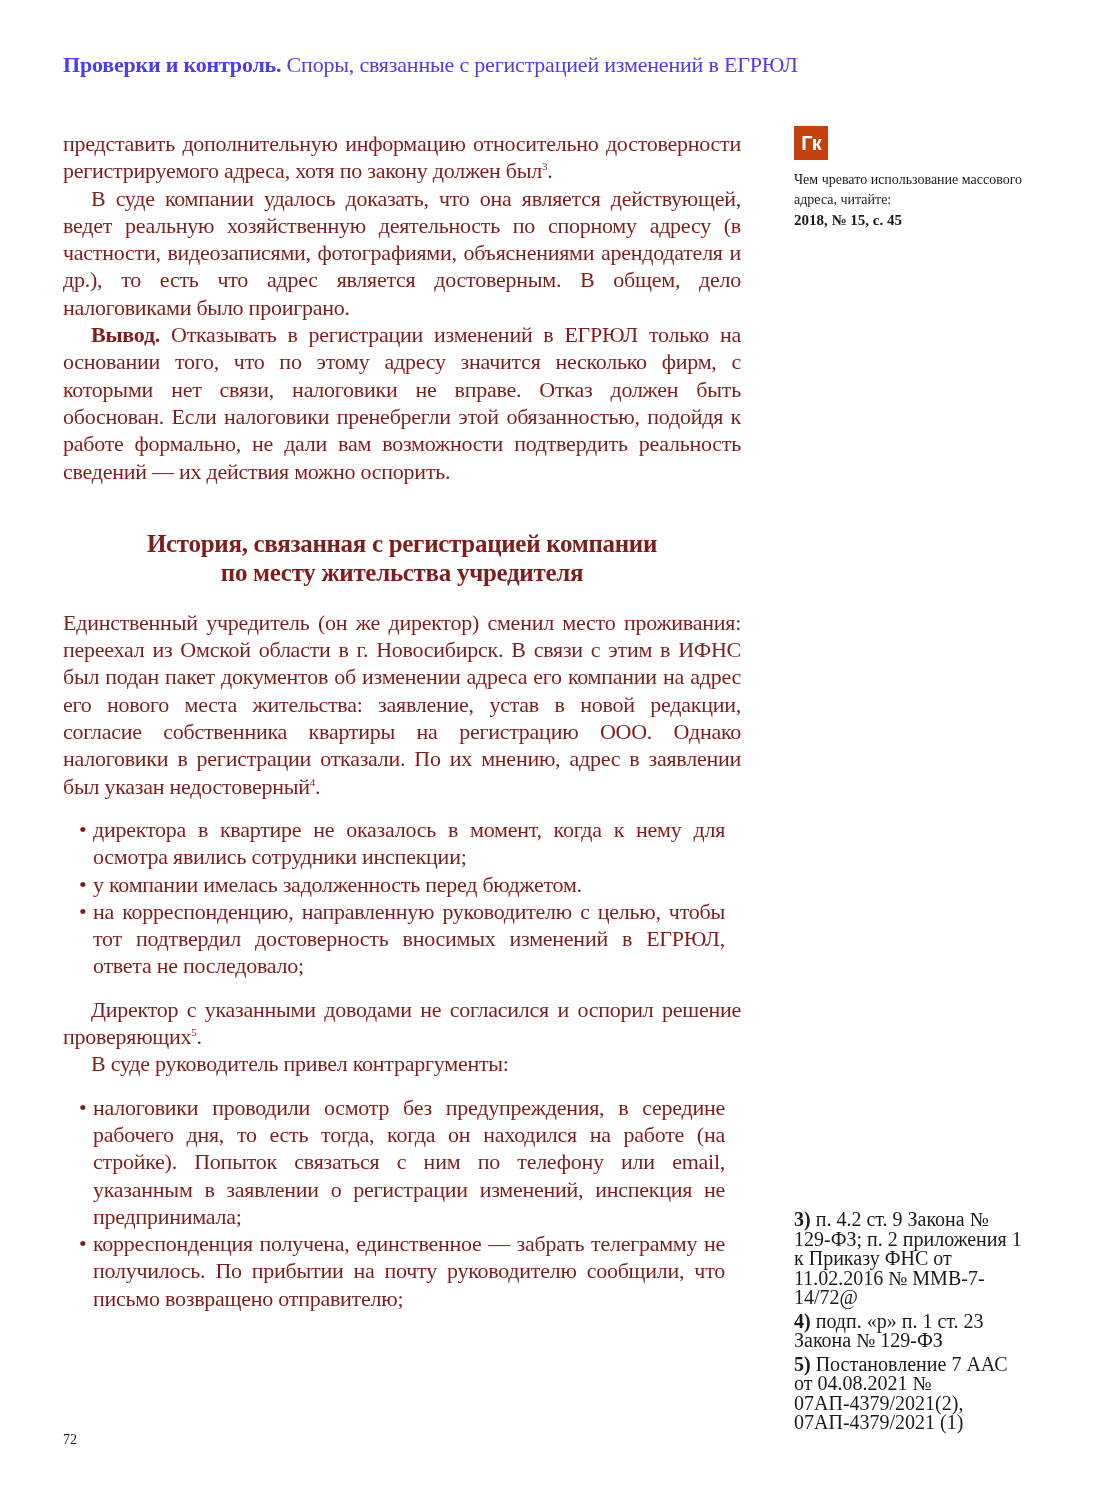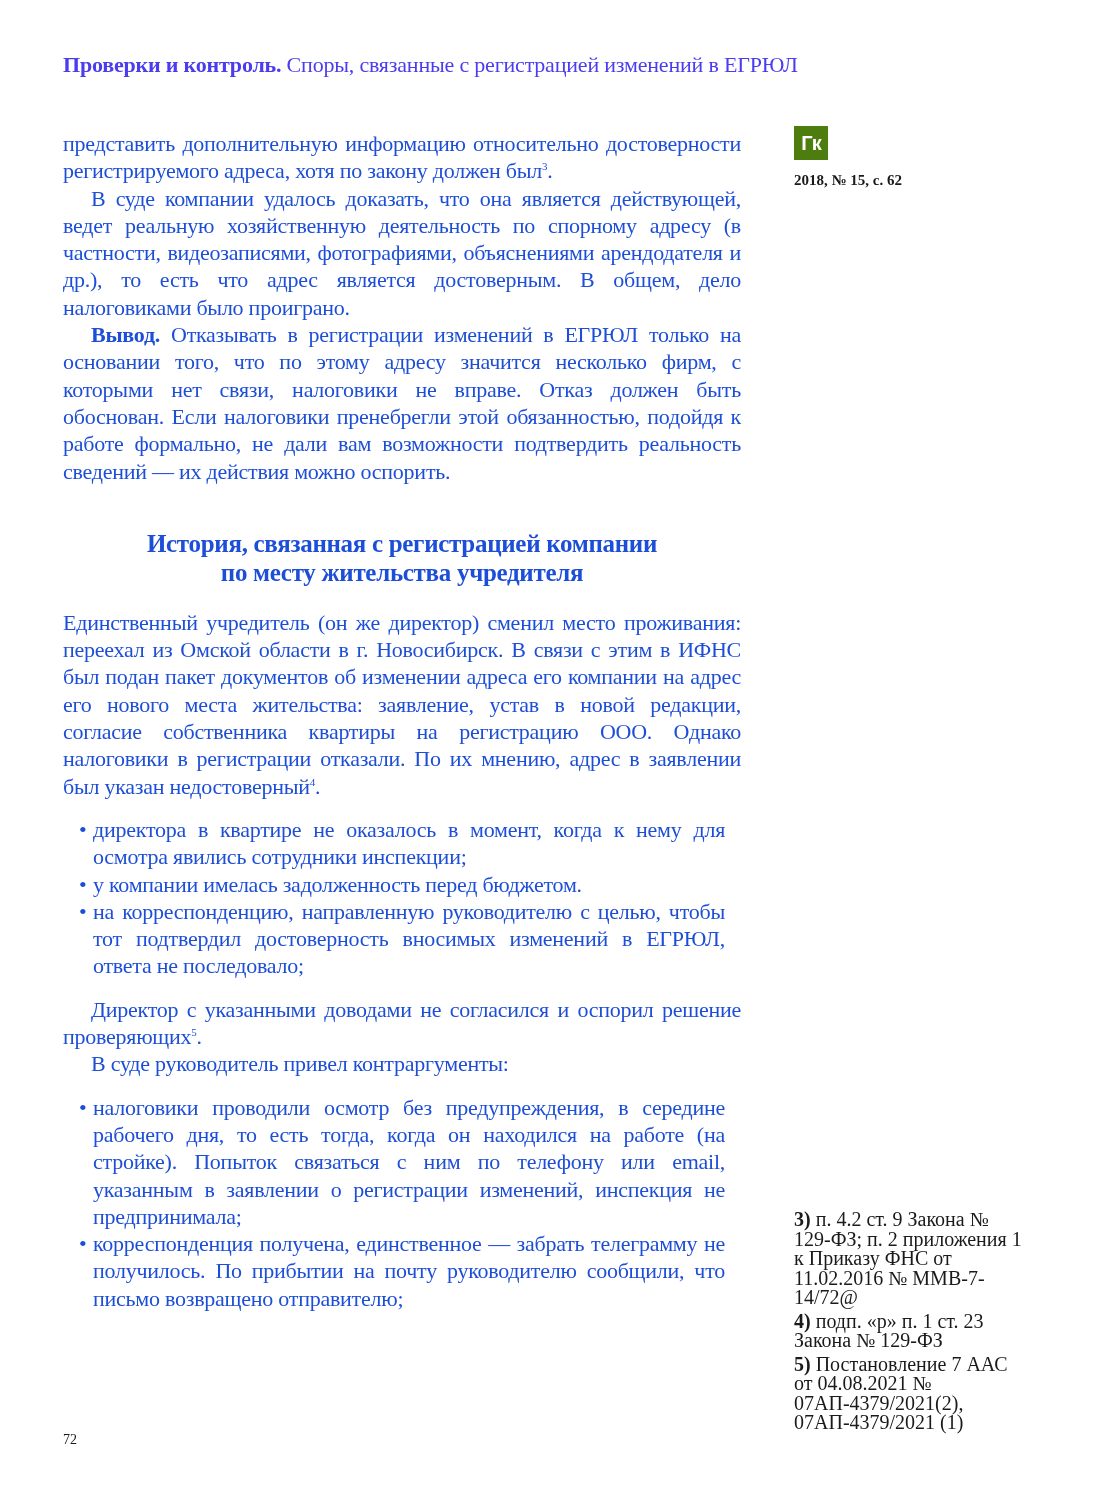--- a/index.html
+++ b/index.html
@@ -9,42 +9,42 @@
   .running-header {
     position: absolute; left: 63px; top: 52px;
     font-family: "Liberation Serif", serif; font-size: 22px; color: #4b3cf0;
     white-space: nowrap; letter-spacing: -0.2px; text-align: right;
   }
   .running-header .bold { font-weight: bold; }
 
   .main {
     position: absolute; left: 63px; top: 130px; width: 678px;
     font-family: "Liberation Serif", serif; font-size: 22px; line-height: 27.3px;
-    color: #1d4ed8; text-align: justify; letter-spacing: -0.25px;
+    color: #7f1d1d; text-align: justify; letter-spacing: -0.25px;
   }
   .main p { margin: 0; }
   .main p.indent { text-indent: 28px; }
   .main sup { font-size: 11px; line-height: 0; vertical-align: super; }
   .main .lead { font-weight: bold; }
 
   .h2 {
     font-family: "Liberation Serif", serif; font-weight: bold; font-size: 25px; line-height: 29px;
     text-align: center; margin: 44px 0 22px 0; letter-spacing: -0.3px;
   }
 
   ul.bullets { list-style: none; margin: 16px; padding: 0; }
   ul.bullets li { position: relative; padding-left: 14px; }
   ul.bullets li::before { content: "•"; position: absolute; left: 0; top: 0; }
 
   .sidebar {
     position: absolute; left: 794px; top: 126px; width: 230px;
     font-family: "Liberation Serif", serif; font-size: 14px; line-height: 20px; color: #1a1a1a;
   }
   .gk-logo {
-    width: 34px; height: 34px; background: #4d7c0f; color: #ffffff;
+    width: 34px; height: 34px; background: #c2410c; color: #ffffff;
     display: flex; align-items: center; justify-content: center;
     font-family: "Liberation Sans", sans-serif; font-weight: bold; font-size: 20px; letter-spacing: -1px;
     margin-bottom: 10px;
   }
   .sidebar .ref { font-weight: bold; font-size: 15px; }
 
   .footnotes {
     position: absolute; left: 794px; top: 1210px; width: 230px;
     font-family: "Liberation Serif", serif; font-size: 20px; line-height: 19.5px; color: #1a1a1a;
   }
@@ -84,21 +84,22 @@
     <p class="indent"><span>Директор с указанными доводами не согласился и оспорил решение проверяющих</span><sup>5</sup><span>.</span></p>
     <p class="indent">В суде руководитель привел контраргументы:</p>
     <ul class="bullets">
       <li>налоговики проводили осмотр без предупреждения, в середине рабочего дня, то есть тогда, когда он находился на работе (на стройке). Попыток связаться с ним по телефону или email, указанным в заявлении о регистрации изменений, инспекция не предпринимала;</li>
       <li>корреспонденция получена, единственное — забрать телеграмму не получилось. По прибытии на почту руководителю сообщили, что письмо возвращено отправителю;</li>
     </ul>
   </div>
 
   <div class="sidebar">
     <div class="gk-logo">Гк</div>
-    <div class="ref">2018, № 15, с. 62</div>
+    <div>Чем чревато использование массового адреса, читайте:</div>
+    <div class="ref">2018, № 15, с. 45</div>
   </div>
 
   <div class="footnotes">
     <div class="fn"><span class="num">3)</span><span> п. 4.2 ст. 9 Закона № 129-ФЗ; п. 2 приложения 1 к Приказу ФНС от 11.02.2016 № ММВ-7-14/72@</span></div>
     <div class="fn"><span class="num">4)</span><span> подп. «р» п. 1 ст. 23 Закона № 129-ФЗ</span></div>
     <div class="fn"><span class="num">5)</span><span> Постановление 7 ААС от 04.08.2021 № 07АП-4379/2021(2), 07АП-4379/2021 (1)</span></div>
   </div>
 
   <div class="page-number">72</div>
 </div>

